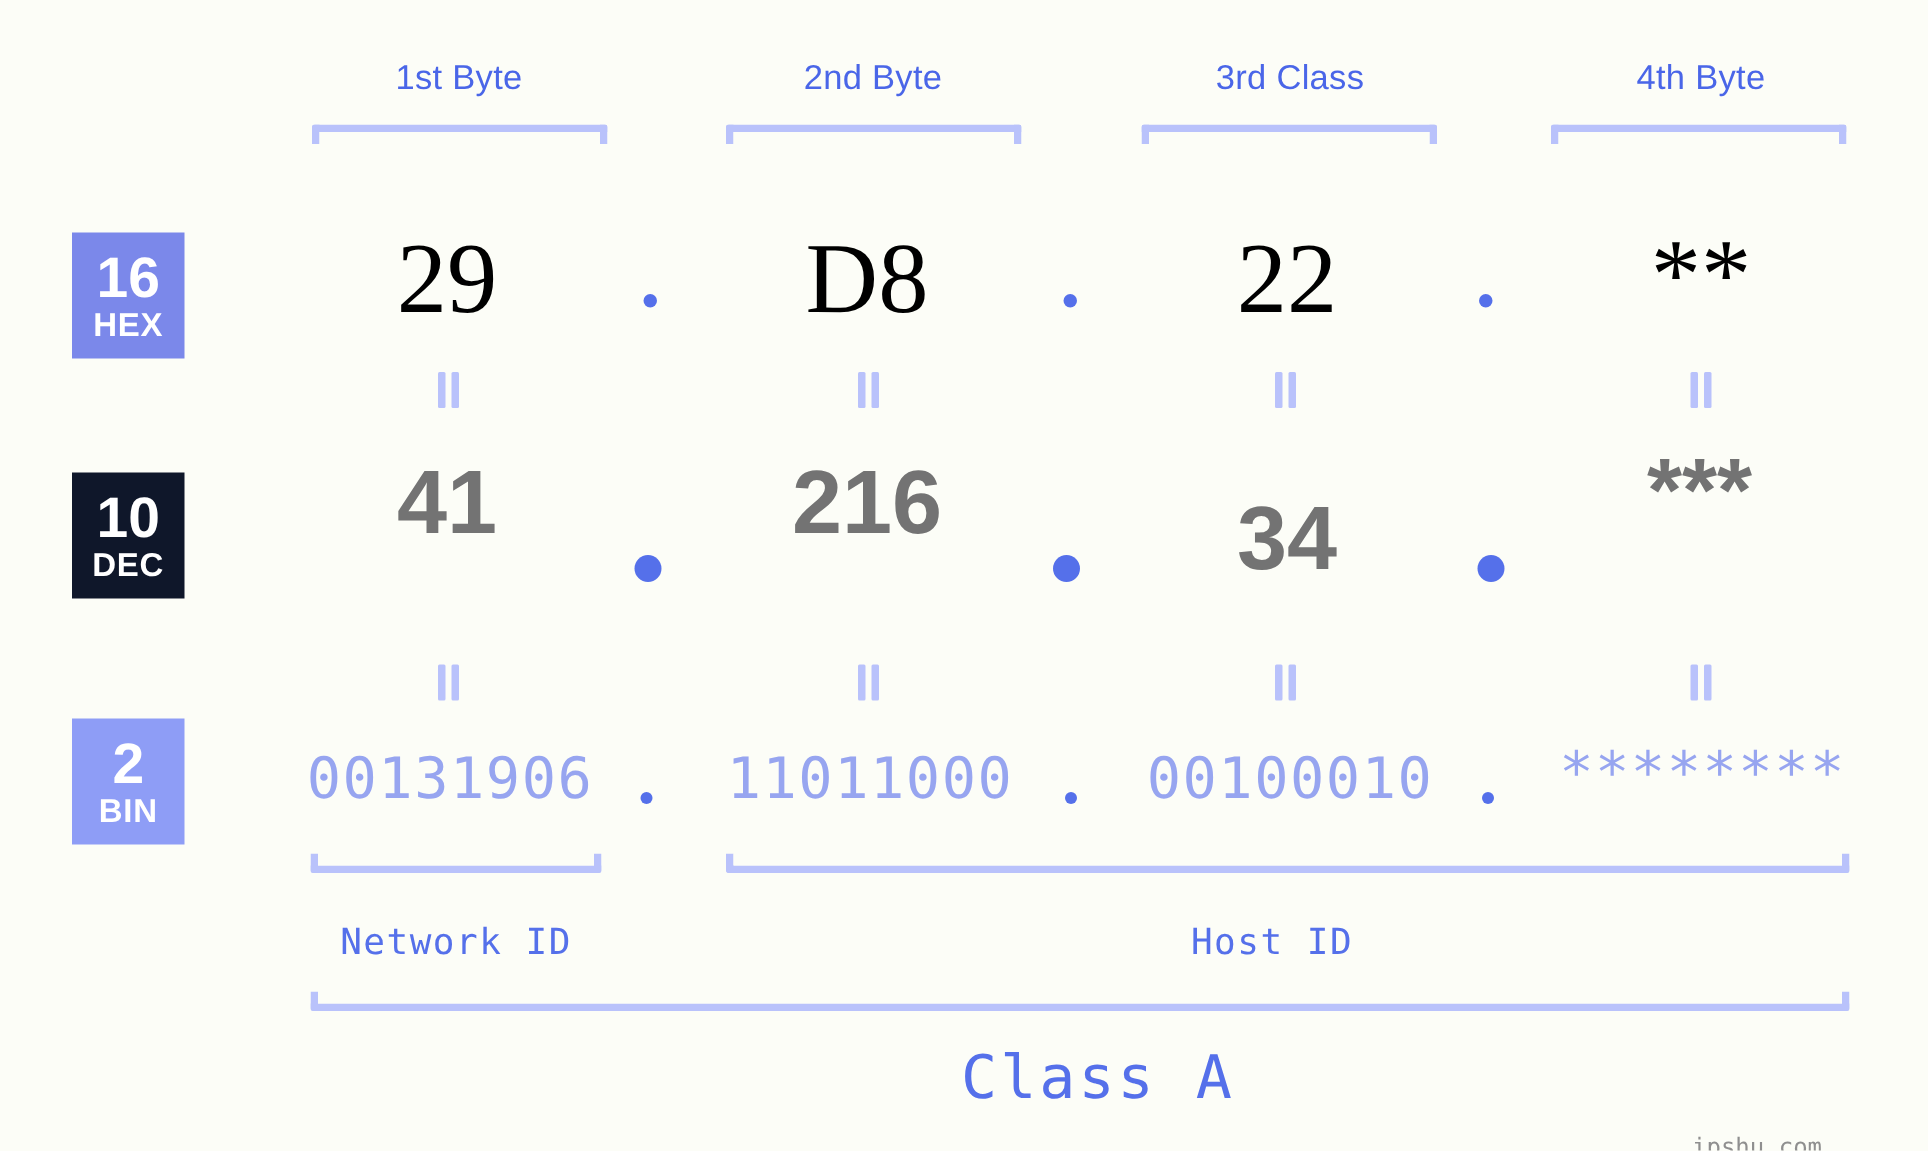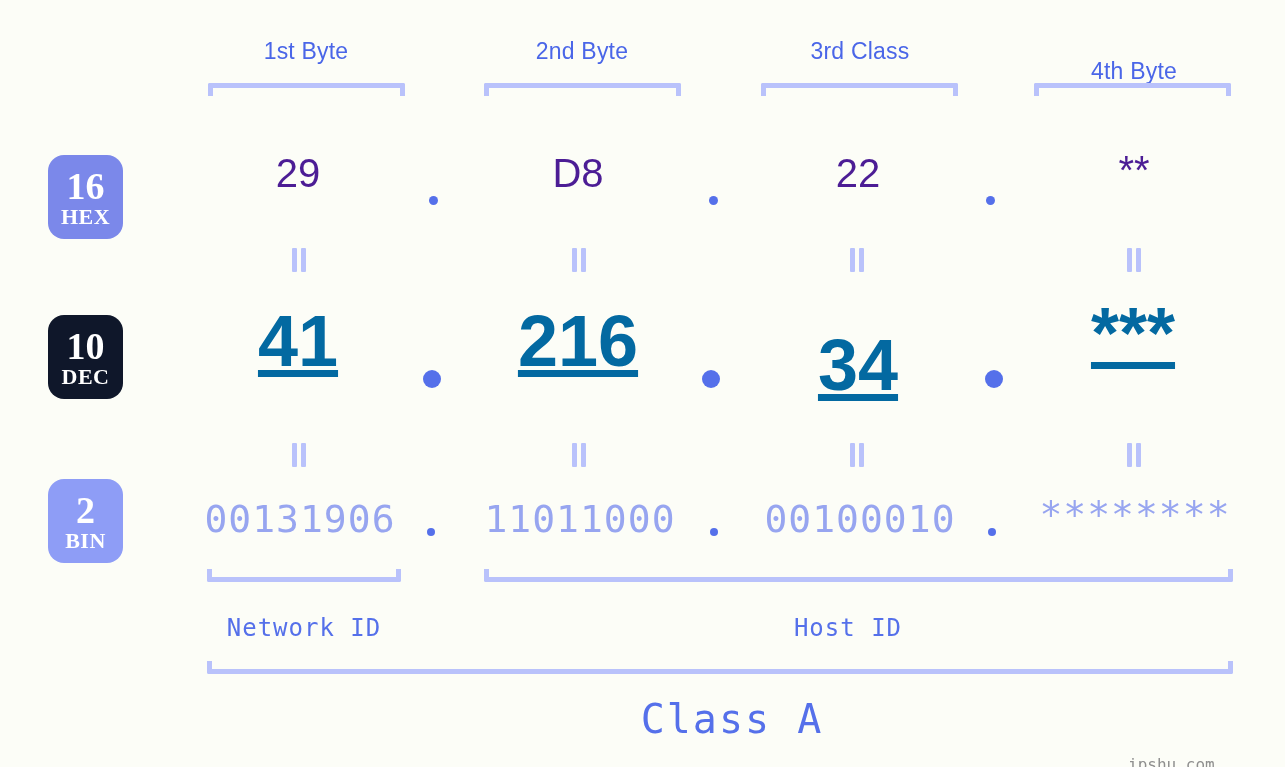--- a/index.html
+++ b/index.html
@@ -51,29 +51,28 @@
     height: 13px;
     box-sizing: border-box;
     border-radius: 0 0 2px 2px;
   }
 
   
   .badge {
     position: absolute;
     width: 75px;
     height: 84px;
-    border-radius: 16px;
+    border-radius: 0;
     color: #ffffff;
     display: flex;
     flex-direction: column;
     align-items: center;
     justify-content: center;
     line-height: 1;
     box-sizing: border-box;
-    font-family: Liberation Serif, serif;
   }
   .badge .num {
     font-size: 38px;
     font-weight: bold;
     letter-spacing: 0px;
     margin-bottom: 1px;
   }
   .badge .lbl {
     font-size: 22px;
     font-weight: bold;
@@ -81,30 +80,29 @@
   }
 
   
   .val {
     position: absolute;
     text-align: center;
     white-space: nowrap;
     line-height: 1;
   }
   .hex-val {
-    color: #4c1d95;
-    font-size: 40px;
-    font-family: Liberation Sans, sans-serif;
+    color: #000000;
+    font-size: 67px;
+    font-family: Liberation Serif, serif;
   }
   .dec-val {
-    color: #0369a1;
-    font-size: 72px;
+    color: #737373;
+    font-size: 60px;
     font-weight: bold;
     font-family: "Liberation Sans", sans-serif;
-    text-decoration: underline;
   }
   .bin-val {
     color: #97a5f0;
     font-size: 38px;
     font-family: "DejaVu Sans Mono", monospace;
     letter-spacing: 1px;
   }
 
   
   .dot {
@@ -167,21 +165,21 @@
 
   <div class="byte-header" style="left:208px; top:38px; width:196px;">
     <span>1st Byte</span>
   </div>
   <div class="byte-header" style="left:484px; top:38px; width:196px;">
     <span>2nd Byte</span>
   </div>
   <div class="byte-header" style="left:762px; top:38px; width:196px;">
     <span>3rd Class</span>
   </div>
-  <div class="byte-header" style="left:1036px; top:38px; width:196px;margin-top:20px;">
+  <div class="byte-header" style="left:1036px; top:38px; width:196px;">
     <span>4th Byte</span>
   </div>
 
   <div class="bracket-down" style="left:208px; top:83px; width:197px;"></div>
   <div class="bracket-down" style="left:484px; top:83px; width:197px;"></div>
   <div class="bracket-down" style="left:761px; top:83px; width:197px;"></div>
   <div class="bracket-down" style="left:1034px; top:83px; width:197px;"></div>
 
   <div class="badge" style="left:48px; top:155px; background:#7b88ea;">
     <div class="num">16</div>

